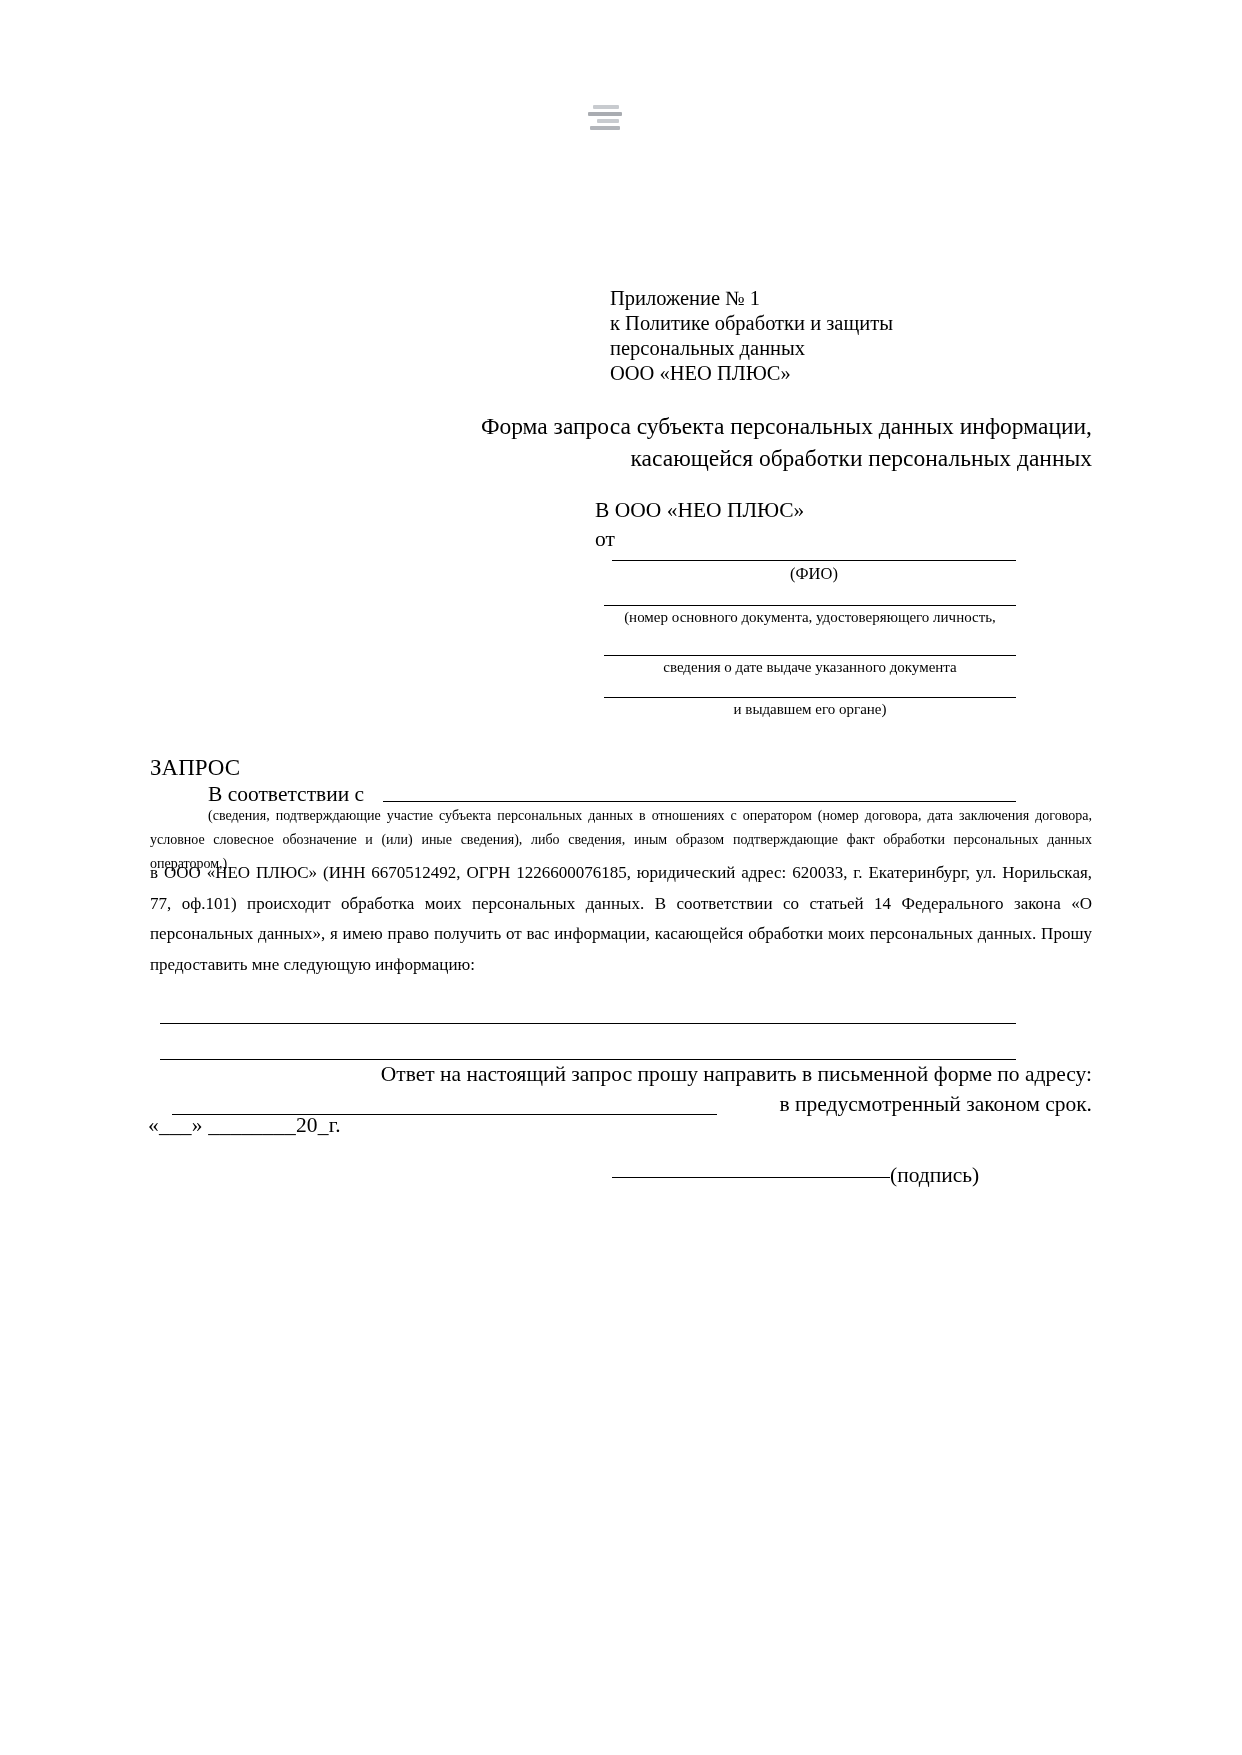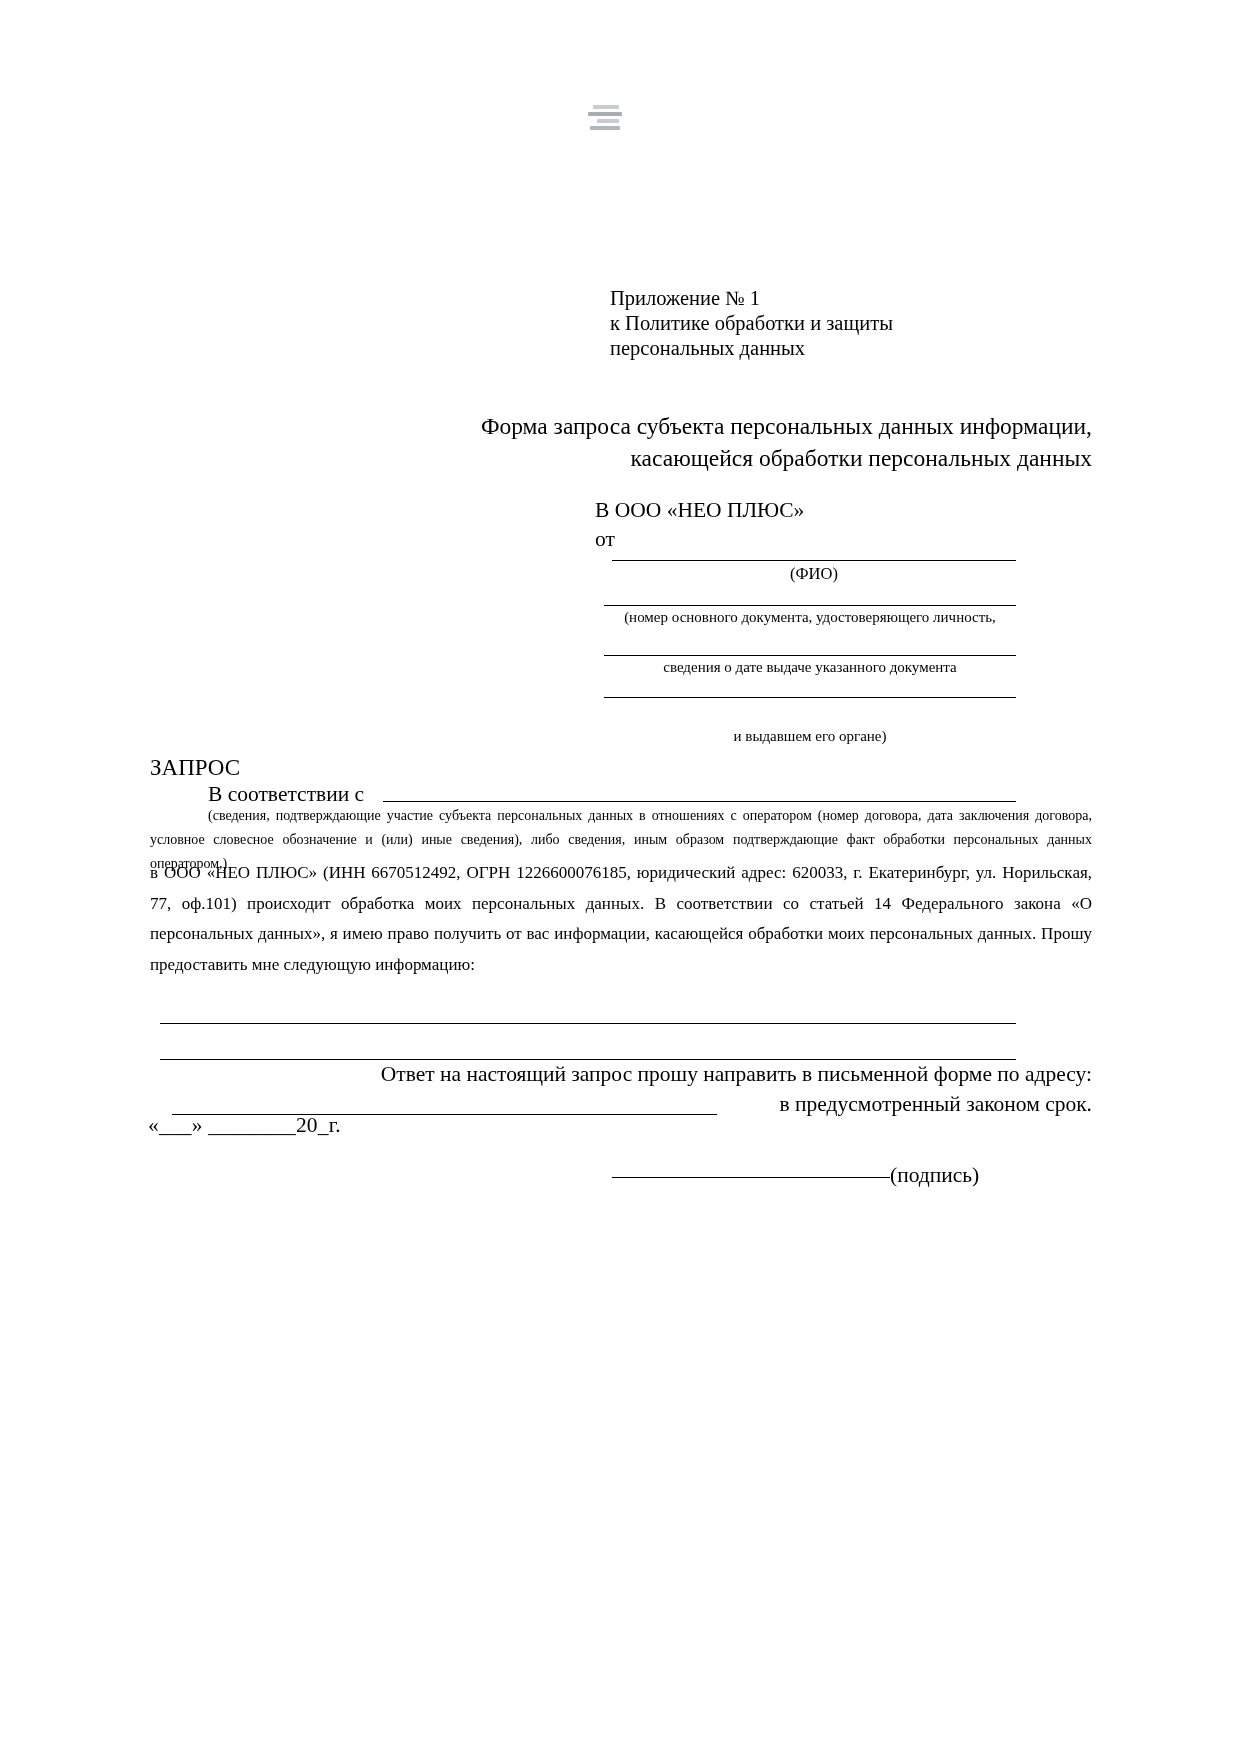--- a/index.html
+++ b/index.html
@@ -174,41 +174,42 @@
     <span class="l1"></span>
     <span class="l2"></span>
     <span class="l3"></span>
     <span class="l4"></span>
   </div>
 
   <div class="appendix">
     <div>Приложение № 1</div>
     <div>к Политике обработки и защиты</div>
     <div>персональных данных</div>
+    <div>ООО «НЕО ПЛЮС»</div>
   </div>
 
   <div class="doc-title">
     <div>Форма запроса субъекта персональных данных информации,</div>
     <div>касающейся обработки персональных данных</div>
   </div>
 
   <div class="addressee">В ООО «НЕО ПЛЮС»</div>
   <div class="from-line">от</div>
 
   <div class="rule" style="left:612px; top:560px; width:404px;"></div>
   <div class="caption" style="left:612px; top:564px; width:404px;">(ФИО)</div>
 
   <div class="rule" style="left:604px; top:605px; width:412px;"></div>
   <div class="caption small" style="left:600px; top:609px; width:420px;">(номер основного документа, удостоверяющего личность,</div>
 
   <div class="rule" style="left:604px; top:655px; width:412px;"></div>
   <div class="caption small" style="left:600px; top:659px; width:420px;">сведения о дате выдаче указанного документа</div>
 
   <div class="rule" style="left:604px; top:697px; width:412px;"></div>
-  <div class="caption small" style="left:600px; top:701px; width:420px;margin-top:27px;">и выдавшем его органе)</div>
+  <div class="caption small" style="left:600px; top:701px; width:420px;">и выдавшем его органе)</div>
 
   <div class="zapros">ЗАПРОС</div>
 
   <div class="vsoot">В соответствии с</div>
   <div class="rule" style="left:383px; top:801px; width:633px;"></div>
 
   <div class="fineprint"><span class="indent"></span><span>(сведения, подтверждающие участие субъекта персональных данных в отношениях с оператором (номер договора, дата заключения договора, условное словесное обозначение и (или) иные сведения), либо сведения, иным образом подтверждающие факт обработки персональных данных оператором,)</span></div>
 
   <div class="body-text">в ООО «НЕО ПЛЮС» (ИНН 6670512492, ОГРН 1226600076185, юридический адрес: 620033, г. Екатеринбург, ул. Норильская, 77, оф.101) происходит обработка моих персональных данных. В соответствии со статьей 14 Федерального закона «О персональных данных», я имею право получить от вас информации, касающейся обработки моих персональных данных. Прошу предоставить мне следующую информацию:</div>
 

